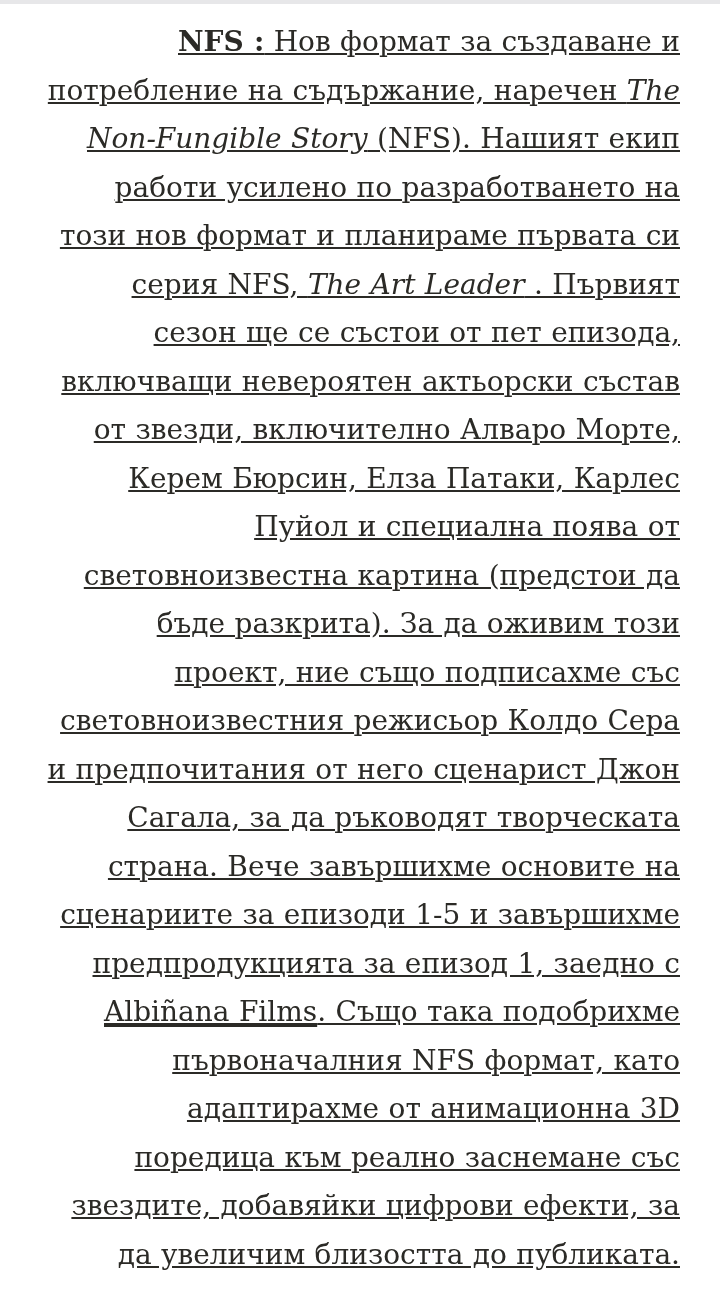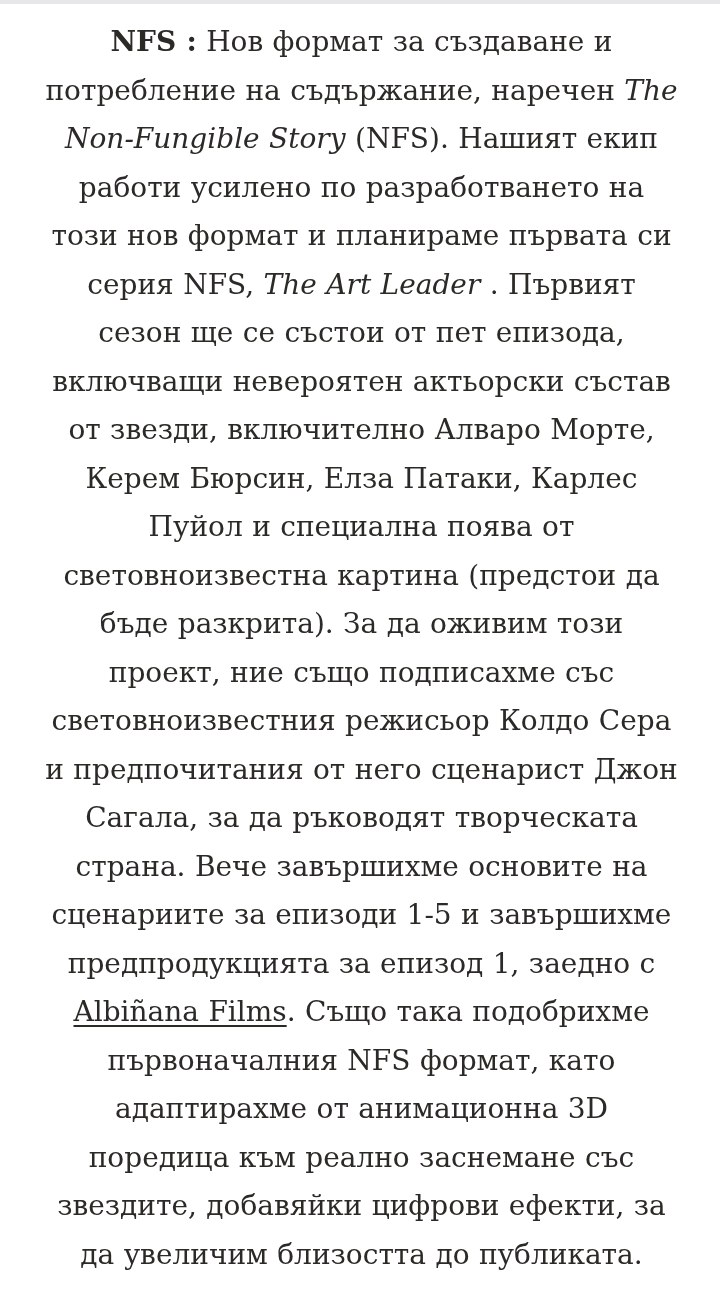--- a/index.html
+++ b/index.html
@@ -20,22 +20,23 @@
   }
   .article {
     padding: 14px 40px 0 43px;
   }
   .article p {
     margin: 0;
     font-family: "DejaVu Serif", "Liberation Serif", serif;
     font-size: 28px;
     line-height: 48.5px;
     color: var(--text-color, #2b2a26);
-    text-align: center;
+    text-align: right;
     word-spacing: 0.5px;
+    text-decoration: underline;
   }
   .seg-bold   { font-weight: bold; }
   .seg-italic { font-style: italic; }
   a.seg-link {
     color: var(--link-color, #2b2a26);
     text-decoration: underline;
     text-decoration-thickness: 2px;
     text-underline-offset: 4px;
   }
 </style>

